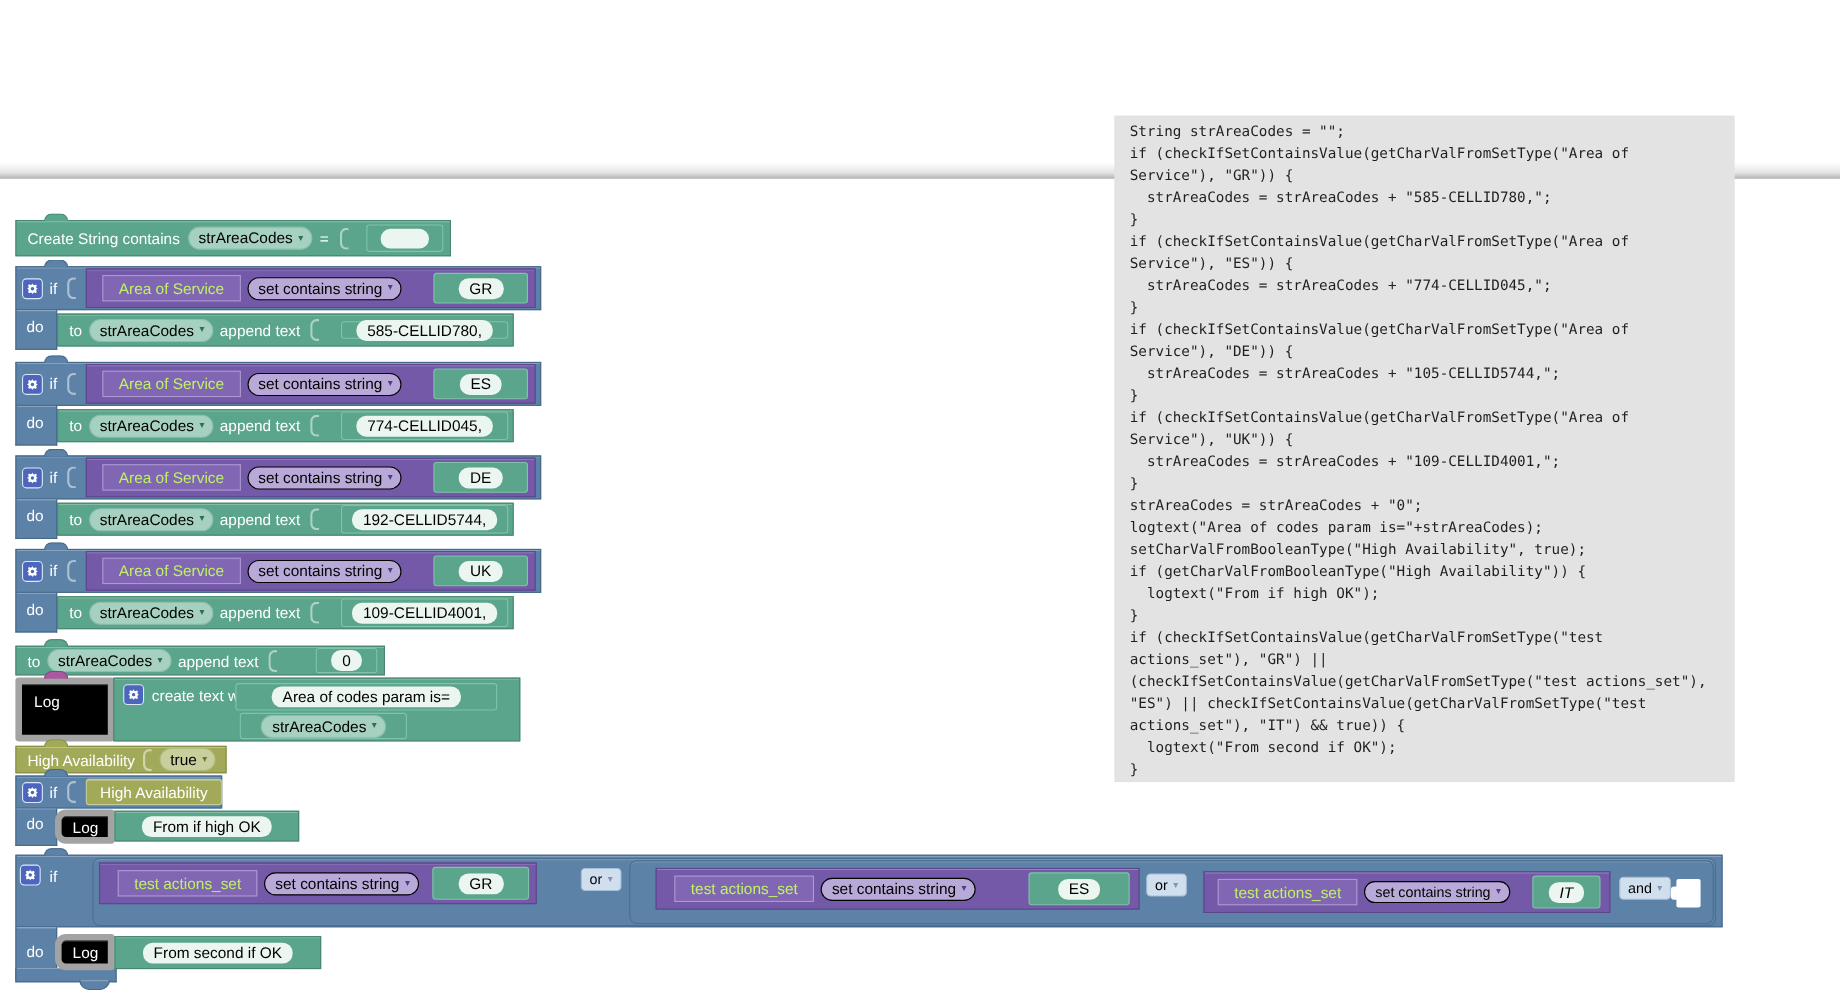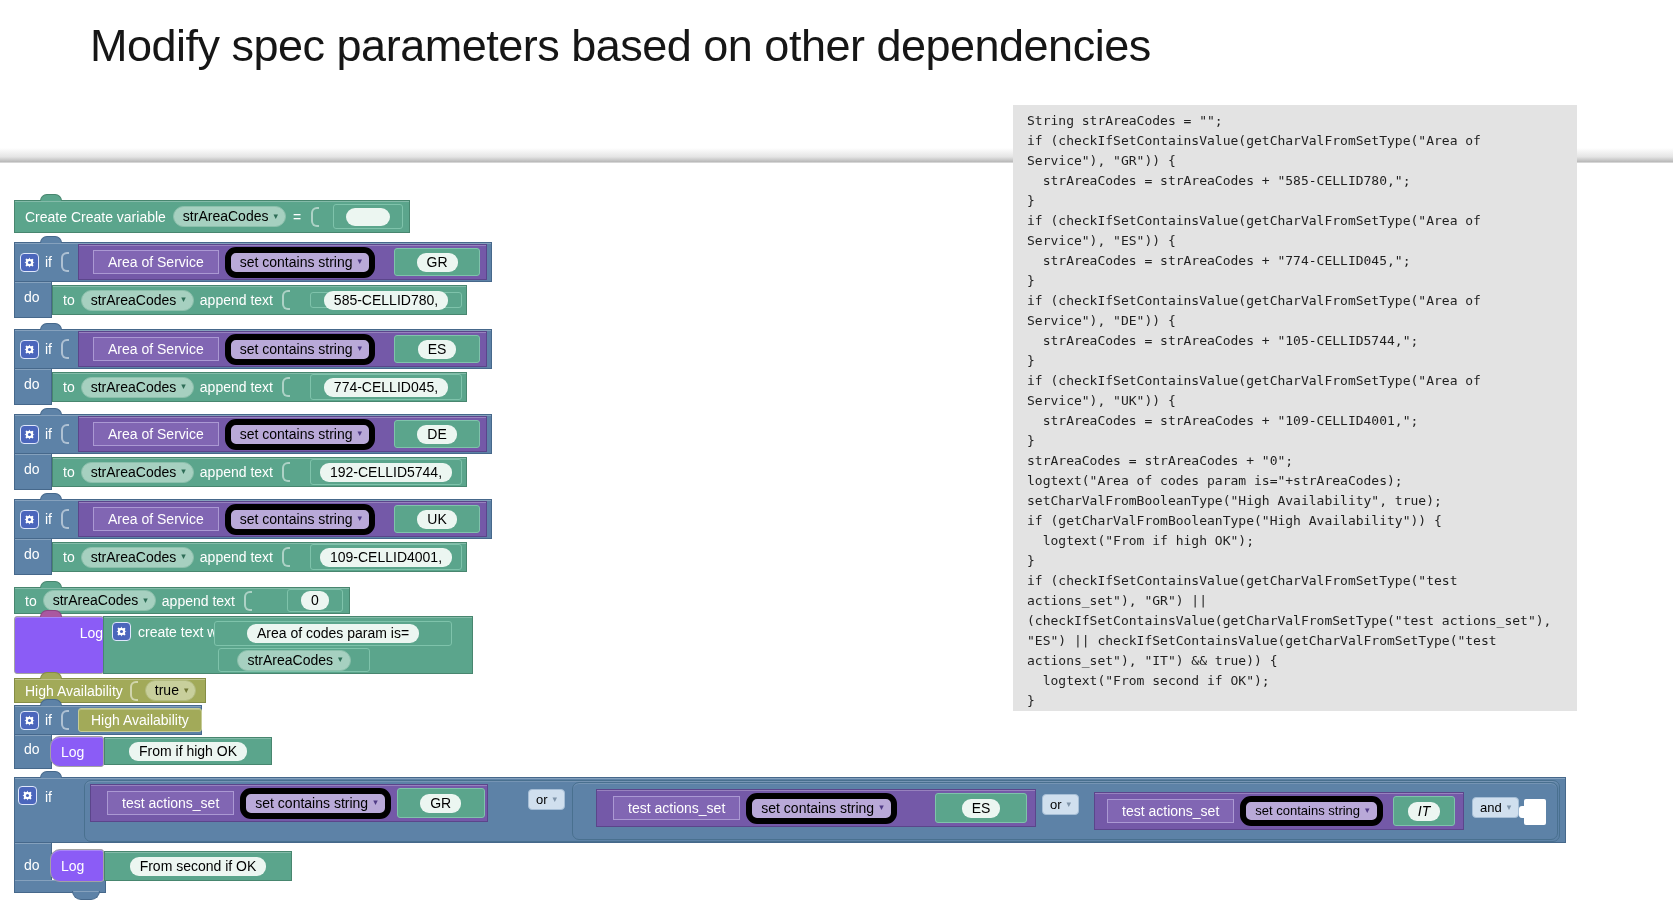--- a/index.html
+++ b/index.html
@@ -11,62 +11,61 @@
          background:linear-gradient(to bottom,rgba(255,255,255,0) 0%,rgba(150,150,150,.25) 55%,rgba(110,110,110,.5) 88%,#ffffff 94%);}
   .code-panel{position:absolute;left:1013px;top:105px;width:564px;height:606px;background:#e3e3e3;z-index:2;}
   .code-panel pre{margin:0;padding:6px 8px 0 14px;font-family:"DejaVu Sans Mono",monospace;
          font-size:13px;line-height:20px;color:#1f1f1f;white-space:pre;}
 
   .blk{position:absolute;box-sizing:border-box;font-size:14px;z-index:3;}
   .row{display:flex;align-items:center;}
   .teal{background:#5ba58c;border:1px solid #48866f;box-shadow:inset 0 1px 0 rgba(255,255,255,.25);}
   .blue{background:#5d82a7;border:1px solid #46688b;box-shadow:inset 0 1px 0 rgba(255,255,255,.25);}
   .purple{background:#7459a8;border:1px solid #5b458b;box-shadow:inset 0 1px 0 rgba(255,255,255,.25);}
-  .magenta{background:#8b5cf6;border:1px solid #a3a3a3;box-shadow:inset 0 1px 0 rgba(255,255,255,.25);text-align:right;}
+  .magenta{background:#000000;border:6px solid #a3a3a3;box-shadow:inset 0 1px 0 rgba(255,255,255,.25);}
   .olive{background:#a2aa59;border:1px solid #858d45;box-shadow:inset 0 1px 0 rgba(255,255,255,.3);}
   .lbl{color:#fff;white-space:nowrap;flex:none;}
   .bump{position:absolute;width:22px;height:7px;border-radius:8px 8px 0 0;box-sizing:border-box;z-index:4;}
   .bump.b-teal{background:#5ba58c;border:1px solid #48866f;border-bottom:none;}
   .bump.b-blue{background:#5d82a7;border:1px solid #46688b;border-bottom:none;}
   .bump.b-olive{background:#a2aa59;border:1px solid #858d45;border-bottom:none;}
   .bump.b-mag{background:#aa58a0;border:1px solid #8a4581;border-bottom:none;}
   .sock{display:inline-block;width:6px;height:16px;border:2px solid rgba(255,255,255,.5);
         border-right:none;border-radius:6px 0 0 6px;margin:0 3px;flex:none;}
   .dd{display:inline-flex;align-items:center;border-radius:11px;padding:1px 7px 2px 9px;color:#000;
       gap:5px;white-space:nowrap;flex:none;}
   .arr{font-size:9px;line-height:1;flex:none;}
   .dd-teal{background:#a6d0c0;border:1px solid #8cc0ac;}
   .dd-teal .arr{color:#2e6d57;}
   .dd-lav{background:#b9a9d8;border:1px solid #a globalnone;}
-  .dd-lav{background:#b9a9d8;border:6px solid #000000;}
+  .dd-lav{background:#b9a9d8;border:1px solid #000000;}
   .dd-lav .arr{color:#4f3b85;}
   .dd-olive{background:#c8cf9c;border:1px solid #b2ba7e;}
   .dd-olive .arr{color:#6f7636;}
   .pill{display:inline-block;background:#ecf6f1;border-radius:9px;padding:1px 10px 2px;color:#000;white-space:nowrap;}
   .vteal{display:inline-flex;align-items:center;justify-content:center;background:#5ba58c;
          border:1px solid #7fc3ab;border-radius:3px;padding:1px 6px;flex:none;box-sizing:border-box;}
-  .pfield{display:inline-block;background:#8166b3;border:1px solid #ab99d3;color:#ffffff;
+  .pfield{display:inline-block;background:#8166b3;border:1px solid #ab99d3;color:#bef264;
           padding:3px 14px;white-space:nowrap;flex:none;}
   .volive{background:#a2aa59;border:1px solid #c6cc97;color:#fff;padding:3px 12px;border-radius:3px;
           white-space:nowrap;flex:none;box-shadow:inset 0 1px 0 rgba(255,255,255,.25);}
   .joiner{position:absolute;display:flex;align-items:center;gap:5px;background:#d0dfee;
           border:1px solid #a6bed6;border-radius:4px;padding:2px 7px;color:#000;font-size:13px;z-index:5;}
   .joiner .arr{color:#8095aa;}
   .gear{display:inline-flex;align-items:center;justify-content:center;width:17px;height:17px;
         border-radius:4px;background:#4b66bc;border:1px solid #dfe7fb;flex:none;}
   .frame{position:absolute;border:1px solid #49708f;border-radius:7px;
          box-shadow:inset 0 1px 0 rgba(255,255,255,.15);z-index:3;}
   .wsock{position:absolute;width:22px;height:26px;background:#fff;border-radius:2px;z-index:5;}
   .wsock::before{content:"";position:absolute;left:-5px;top:7px;width:6px;height:12px;background:#fff;border-radius:3px 0 0 3px;}
 </style>
 </head>
 <body>
 
 <div class="canvas">
-  <div class="title">Modify spec parameters based on other dependencies</div>
   <div class="slide-edge"></div>
 
   <div class="code-panel">
     <pre>String strAreaCodes = "";
 if (checkIfSetContainsValue(getCharValFromSetType("Area of
 Service"), "GR")) {
   strAreaCodes = strAreaCodes + "585-CELLID780,";
 }
 if (checkIfSetContainsValue(getCharValFromSetType("Area of
 Service"), "ES")) {
@@ -90,21 +89,21 @@
 actions_set"), "GR") ||
 (checkIfSetContainsValue(getCharValFromSetType("test actions_set"),
 "ES") || checkIfSetContainsValue(getCharValFromSetType("test
 actions_set"), "IT") &amp;&amp; true)) {
   logtext("From second if OK");
 }</pre>
   </div>
 
   <div class="bump b-teal" style="left:40px;top:194px;"></div>
   <div class="blk teal row" style="left:14px;top:200px;width:396px;height:33px;padding:0 6px 0 10px;gap:7px;">
-    <span class="lbl">Create Create variable</span>
+    <span class="lbl">Create String contains</span>
     <span class="dd dd-teal">
         <span>strAreaCodes</span>
         <span class="arr">▾</span>
       </span>
     <span class="lbl">=</span>
     <span class="sock"></span>
     <span class="vteal" style="margin-left:auto;min-width:70px;height:25px;">
         <span class="pill" style="width:24px;height:15px;"></span>
       </span>
   </div>

